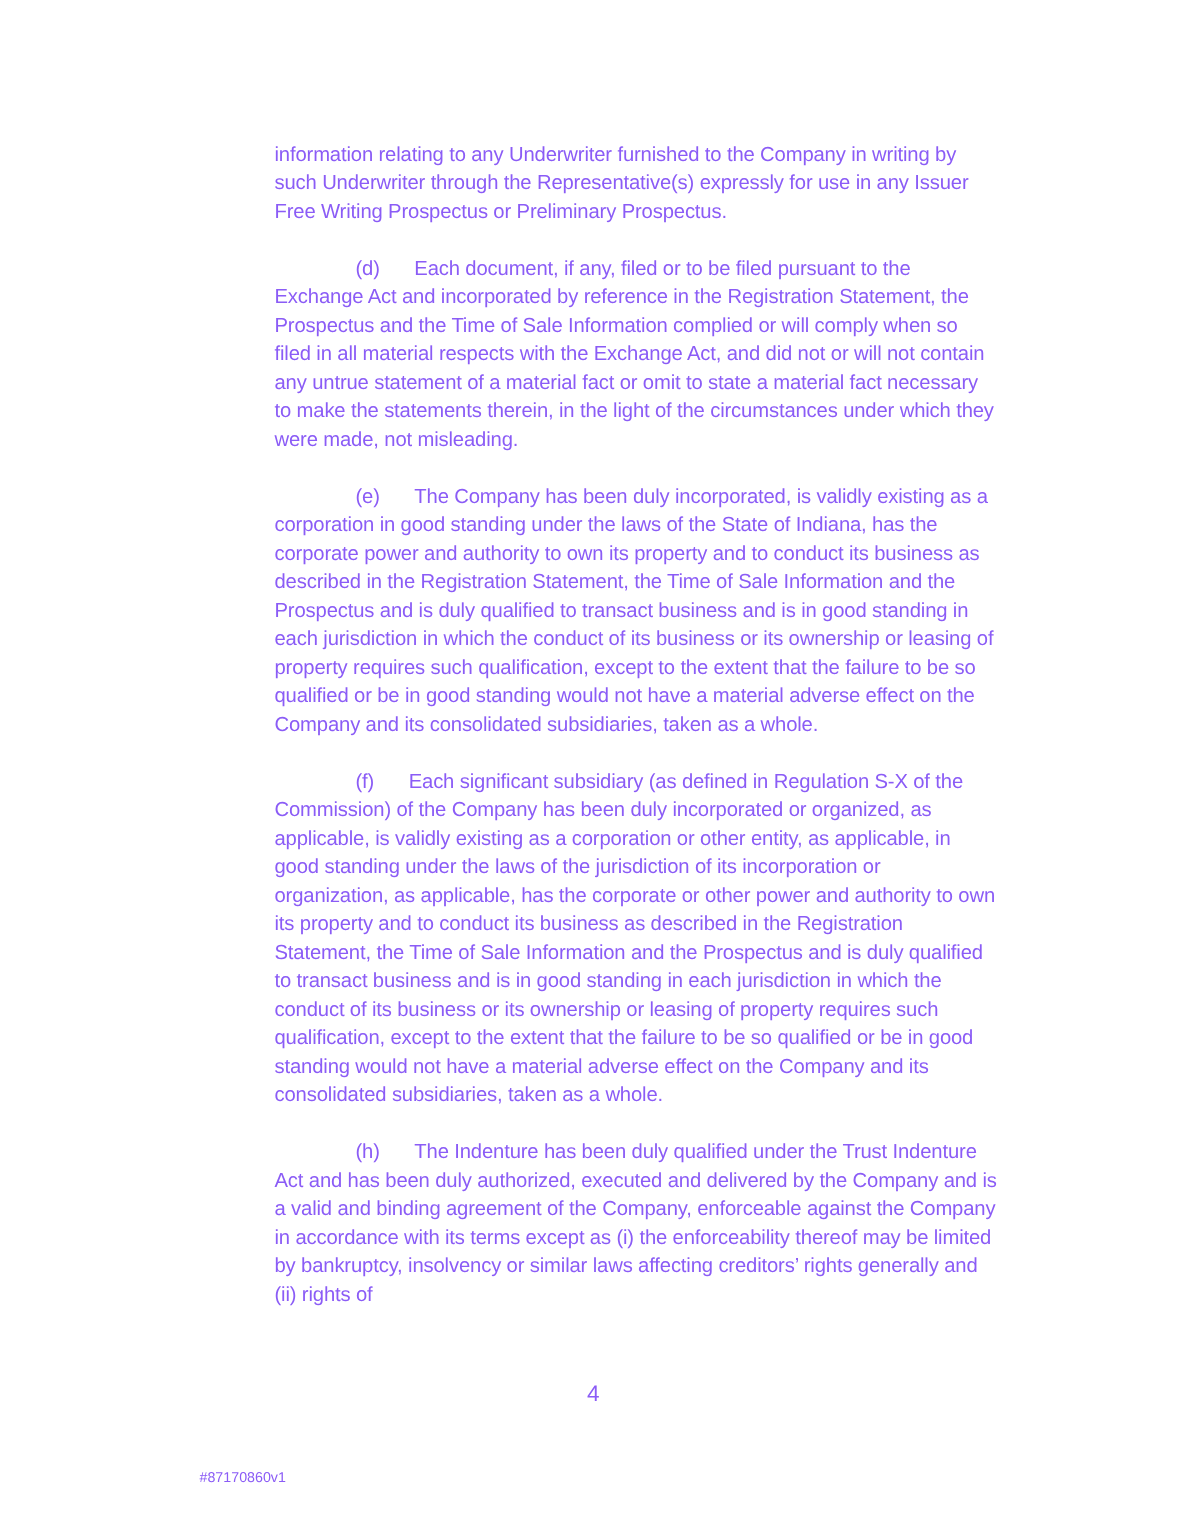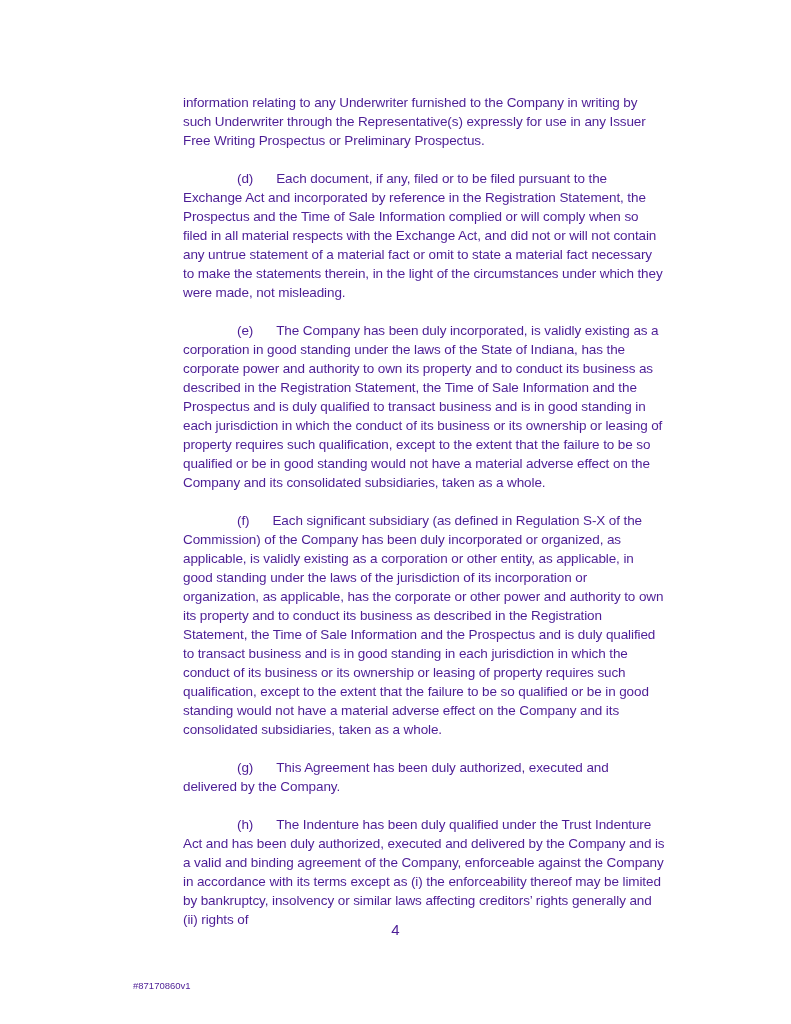--- a/index.html
+++ b/index.html
@@ -6,21 +6,21 @@
     margin: 0;
     padding: 0;
     background: #ffffff;
   }
   .page {
     position: relative;
     width: 791px;
     height: 1024px;
     background: #ffffff;
     font-family: "Liberation Sans", sans-serif;
-    color: #4c1d95;
+    color: #8b5cf6;
     overflow: hidden;
   }
   .content {
     position: absolute;
     left: 183px;
     top: 93px;
     width: 482px;
     font-size: 13.5px;
     line-height: 19px;
     letter-spacing: -0.1px;
@@ -65,21 +65,20 @@
   <div class="content">
 
     <p class="para no-indent"><span class="label"></span><span class="body">information relating to any Underwriter furnished to the Company in writing by such Underwriter through the Representative(s) expressly for use in any Issuer Free Writing Prospectus or Preliminary Prospectus.</span></p>
 
     <p class="para"><span class="label">(d)</span><span class="body">Each document, if any, filed or to be filed pursuant to the Exchange Act and incorporated by reference in the Registration Statement, the Prospectus and the Time of Sale Information complied or will comply when so filed in all material respects with the Exchange Act, and did not or will not contain any untrue statement of a material fact or omit to state a material fact necessary to make the statements therein, in the light of the circumstances under which they were made, not misleading.</span></p>
 
     <p class="para"><span class="label">(e)</span><span class="body">The Company has been duly incorporated, is validly existing as a corporation in good standing under the laws of the State of Indiana, has the corporate power and authority to own its property and to conduct its business as described in the Registration Statement, the Time of Sale Information and the Prospectus and is duly qualified to transact business and is in good standing in each jurisdiction in which the conduct of its business or its ownership or leasing of property requires such qualification, except to the extent that the failure to be so qualified or be in good standing would not have a material adverse effect on the Company and its consolidated subsidiaries, taken as a whole.</span></p>
 
     <p class="para"><span class="label">(f)</span><span class="body">Each significant subsidiary (as defined in Regulation S-X of the Commission) of the Company has been duly incorporated or organized, as applicable, is validly existing as a corporation or other entity, as applicable, in good standing under the laws of the jurisdiction of its incorporation or organization, as applicable, has the corporate or other power and authority to own its property and to conduct its business as described in the Registration Statement, the Time of Sale Information and the Prospectus and is duly qualified to transact business and is in good standing in each jurisdiction in which the conduct of its business or its ownership or leasing of property requires such qualification, except to the extent that the failure to be so qualified or be in good standing would not have a material adverse effect on the Company and its consolidated subsidiaries, taken as a whole.</span></p>
 
-    <p class="para"><span class="label">(g)</span><span class="body">This Agreement has been duly authorized, executed and delivered by the Company.</span></p>
 
     <p class="para"><span class="label">(h)</span><span class="body">The Indenture has been duly qualified under the Trust Indenture Act and has been duly authorized, executed and delivered by the Company and is a valid and binding agreement of the Company, enforceable against the Company in accordance with its terms except as (i) the enforceability thereof may be limited by bankruptcy, insolvency or similar laws affecting creditors’ rights generally and (ii) rights of</span></p>
 
   </div>
 
   <div class="page-number">4</div>
 
   <div class="doc-id">#87170860v1</div>
 
 </div>

